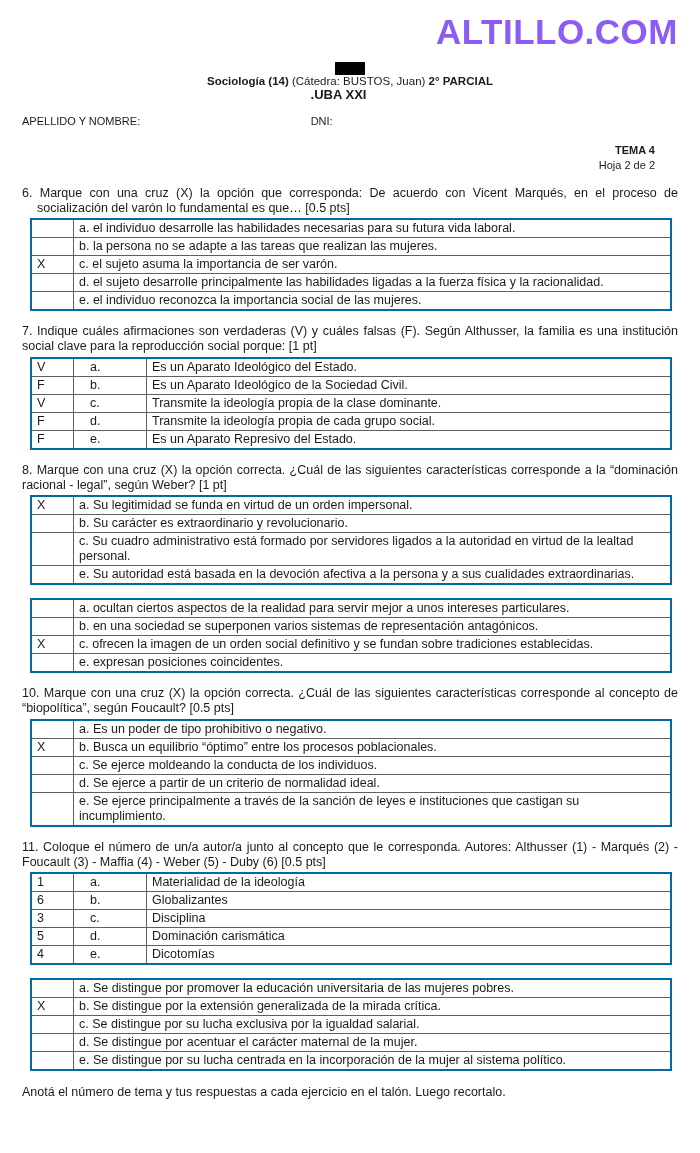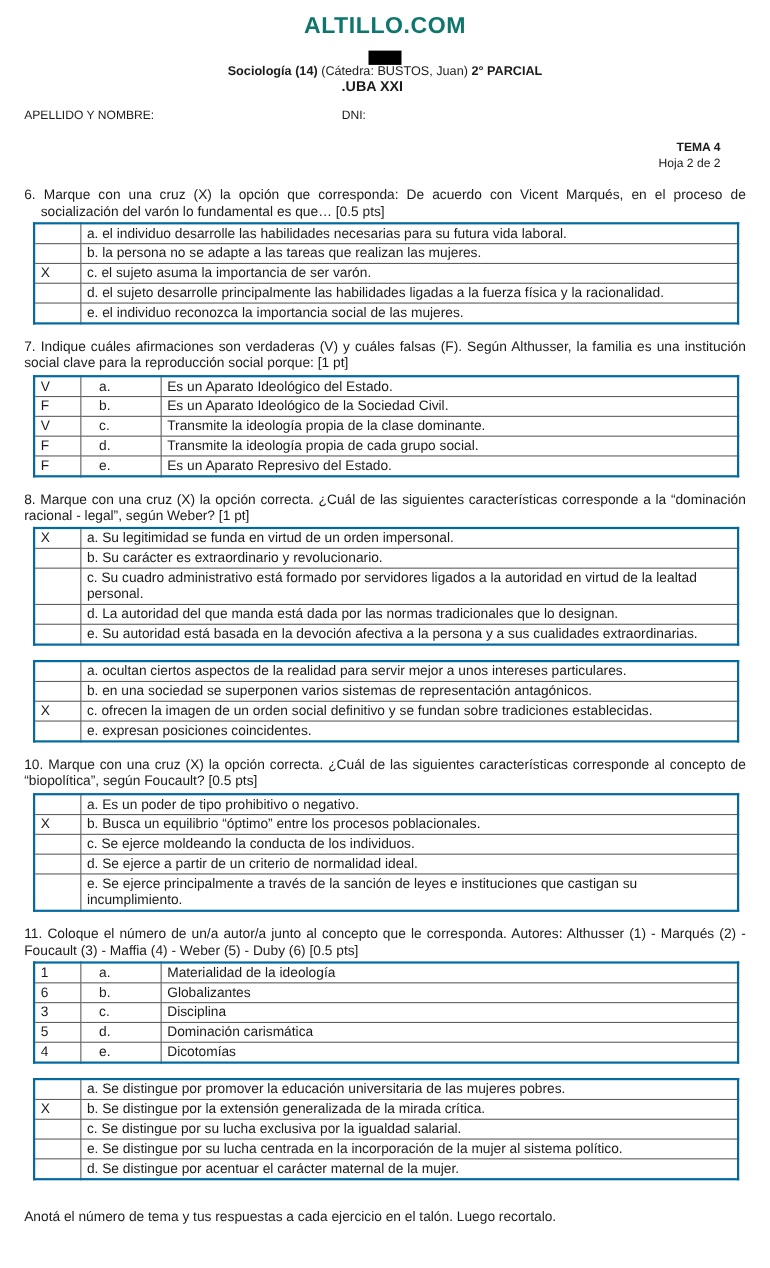--- a/index.html
+++ b/index.html
@@ -1,20 +1,20 @@
 <!DOCTYPE html>
 <html><head>
 <meta charset="utf-8">
 <style>
   html,body{margin:0;padding:0;background:#fff;}
   body{color:#1b1b1b;font-family:"Liberation Sans",sans-serif;}
   .page{width:700px;min-height:1153px;box-sizing:border-box;padding:12px 22px 40px;background:#fff;}
 
   
-  .site-title{margin:0 0 10px;text-align:center;font-size:21px;font-weight:bold;letter-spacing:.5px;color:#0f766e;}
+  .site-title{margin:0 0 10px;text-align:right;font-size:35px;font-weight:bold;letter-spacing:.5px;color:#8b5cf6;}
   .hrow1{display:flex;align-items:center;font-size:11.5px;flex-direction:column;}
   .redaction-box{width:30px;height:13px;background:#000;margin:0 9px 0 8px;flex:none;}
   .course-line{flex:1;white-space:nowrap;}
   .institution{font-weight:bold;font-size:13px;margin-right:23px;white-space:nowrap;}
   .hrow2{display:flex;align-items:flex-start;font-size:11px;margin-top:13px;}
   .name-label{width:44%;}
   .dni-label{flex:1;}
   .tema-block{text-align:right;padding-right:23px;line-height:1.35;margin-top:28px;}
   .tema-line{font-weight:bold;}
 
@@ -22,21 +22,21 @@
   .question{margin-top:13px;}
   .prompt{margin:0 0 2px;font-size:12.5px;line-height:1.22;text-align:justify;}
   .prompt.hang{padding-left:15px;text-indent:-15px;}
   .pts{font-weight:normal;}
   table.qtable{border-collapse:collapse;margin-left:8px;width:calc(100% - 14px);table-layout:fixed;border:2px solid #0369a1;}
   .qtable td{border:1px solid #5f5f5f;padding:1px 4px 1px 5px;font-size:12.5px;line-height:1.2;vertical-align:top;overflow:hidden;}
   .qtable td.mark{width:32px;}
   .qtable td.letter{width:52px;padding-left:16px;}
 
   
-  .instruction{margin-top:26px;font-size:12.5px;}
+  .instruction{margin-top:14px;font-size:12.5px;}
 </style>
 </head>
 <body>
 
 <div class="page">
 
   <h1 class="site-title">ALTILLO.COM</h1>
 
   <div class="hrow1">
     <span class="redaction-box"></span>
@@ -125,24 +125,20 @@
       <tr>
             <td class="mark"></td>
             <td>b. Su carácter es extraordinario y revolucionario.</td>
           </tr>
       <tr>
             <td class="mark"></td>
             <td>c. Su cuadro administrativo está formado por servidores ligados a la autoridad en virtud de la lealtad personal.</td>
           </tr>
       <tr>
             <td class="mark"></td>
-            <td>d. La autoridad del que manda está dada por las normas tradicionales que lo designan.</td>
-          </tr>
-      <tr>
-            <td class="mark"></td>
             <td>e. Su autoridad está basada en la devoción afectiva a la persona y a sus cualidades extraordinarias.</td>
           </tr>
     </tbody>
       </table>
   </section>
 
   <section class="question">
     <table class="qtable">
       <tbody>
           <tr>
@@ -236,25 +232,25 @@
       <tr>
             <td class="mark">X</td>
             <td>b. Se distingue por la extensión generalizada de la mirada crítica.</td>
           </tr>
       <tr>
             <td class="mark"></td>
             <td>c. Se distingue por su lucha exclusiva por la igualdad salarial.</td>
           </tr>
       <tr>
             <td class="mark"></td>
+            <td>d. Se distingue por acentuar el carácter maternal de la mujer.</td>
+          </tr>
+      <tr>
+            <td class="mark"></td>
             <td>e. Se distingue por su lucha centrada en la incorporación de la mujer al sistema político.</td>
           </tr>
-      <tr>
-            <td class="mark"></td>
-            <td>d. Se distingue por acentuar el carácter maternal de la mujer.</td>
-          </tr>
     </tbody>
       </table>
   </section>
 
   <p class="instruction">Anotá el número de tema y tus respuestas a cada ejercicio en el talón. Luego recortalo.</p>
 
 </div>
 
 </body></html>

